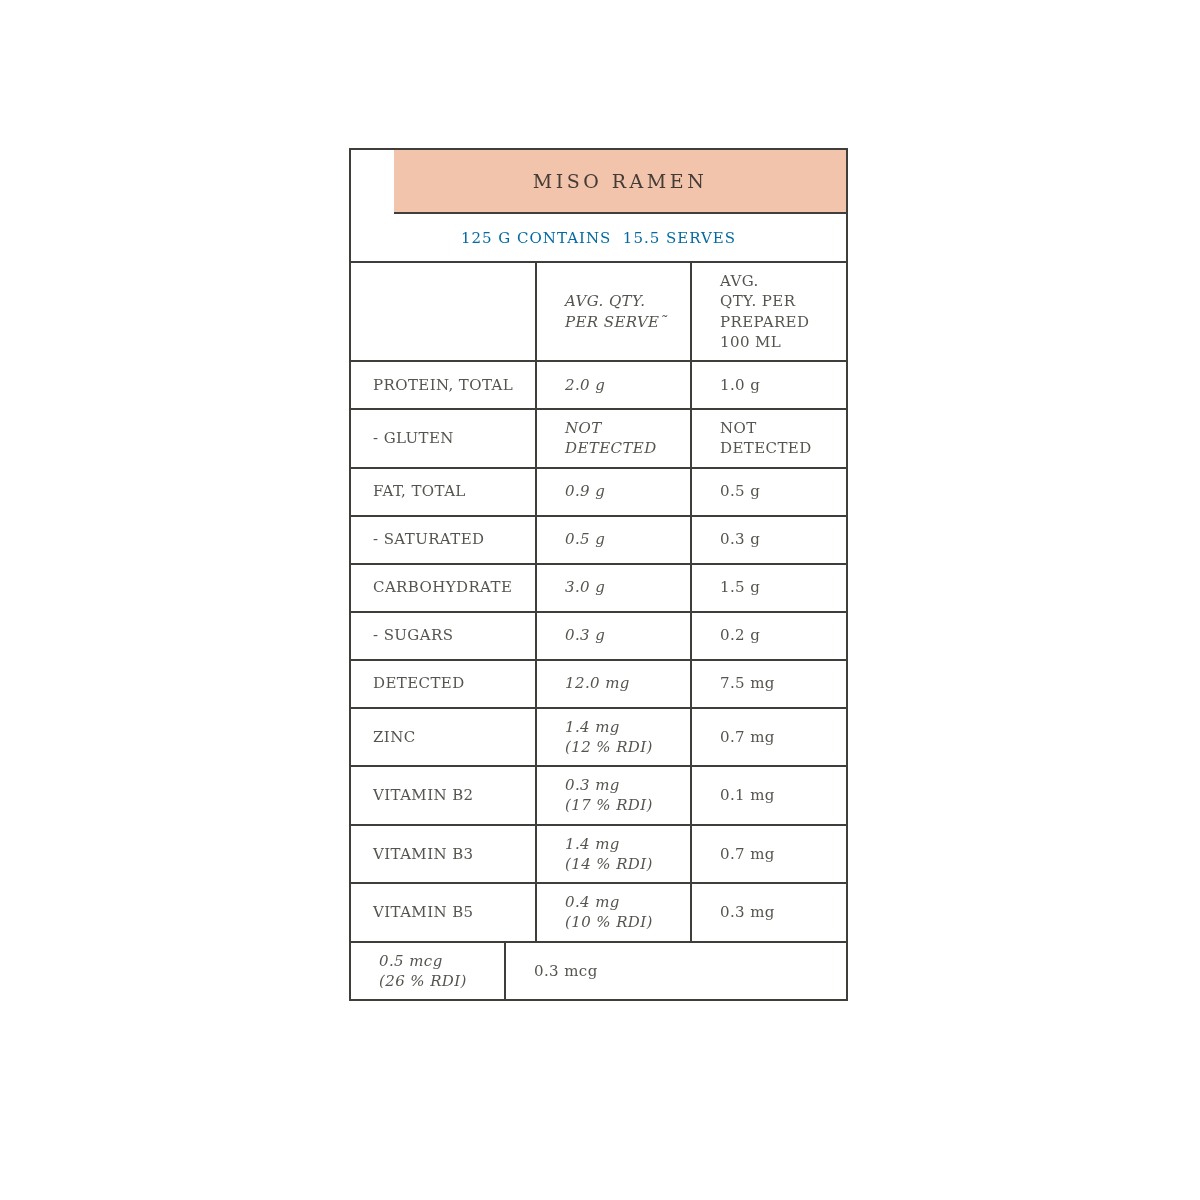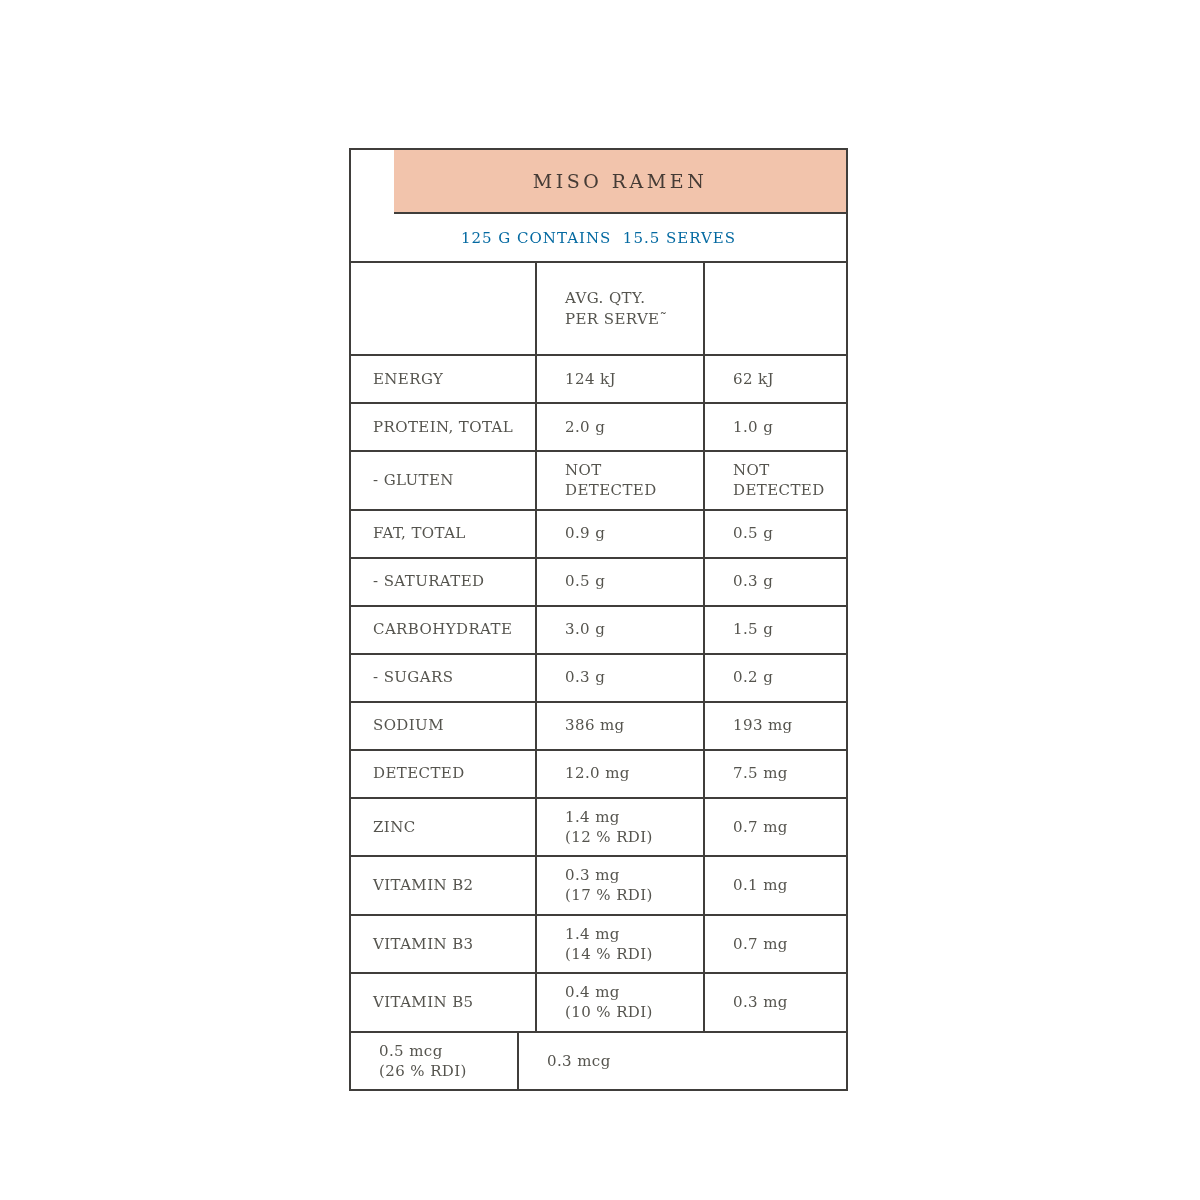--- a/index.html
+++ b/index.html
@@ -59,46 +59,45 @@
     box-sizing: border-box;
     display: flex;
     align-items: center;
     font-size: 15px;
     letter-spacing: 0.4px;
     line-height: 1.35;
     white-space: pre-line;
     padding: 8px 10px 8px 22px;
   }
   .c1 { width: 186px; border-right: 2px solid #403e3b; }
-  .c2 { width: 168px; border-right: 2px solid #403e3b; padding-left: 28px; }
+  .c2 { width: 155px; border-right: 2px solid #403e3b; padding-left: 28px; font-style: italic; }
   .c3 { flex: 1; padding-left: 28px; }
 </style>
 </head>
 <body>
 
 <div class="canvas">
   <div class="label">
 
     <div class="band">
       <div class="title">MISO RAMEN</div>
     </div>
 
     <div class="serves">125 G CONTAINS  15.5 SERVES</div>
 
     <div class="row colhead">
       <div class="cell c1"></div>
       <div class="cell c2">AVG. QTY.
 PER SERVE˜</div>
+      <div class="cell c3">AVG.
+QTY. PER
+PREPARED
+100 ML</div>
     </div>
 
-    <div class="row">
-      <div class="cell c1">ENERGY</div>
-      <div class="cell c2">124 kJ</div>
-      <div class="cell c3">62 kJ</div>
-    </div>
 
     <div class="row">
       <div class="cell c1">PROTEIN, TOTAL</div>
       <div class="cell c2">2.0 g</div>
       <div class="cell c3">1.0 g</div>
     </div>
 
     <div class="row">
       <div class="cell c1">- GLUTEN</div>
       <div class="cell c2">NOT
@@ -124,25 +123,20 @@
       <div class="cell c2">3.0 g</div>
       <div class="cell c3">1.5 g</div>
     </div>
 
     <div class="row">
       <div class="cell c1">- SUGARS</div>
       <div class="cell c2">0.3 g</div>
       <div class="cell c3">0.2 g</div>
     </div>
 
-    <div class="row">
-      <div class="cell c1">SODIUM</div>
-      <div class="cell c2">386 mg</div>
-      <div class="cell c3">193 mg</div>
-    </div>
 
     <div class="row">
       <div class="cell c1">DETECTED</div>
       <div class="cell c2">12.0 mg</div>
       <div class="cell c3">7.5 mg</div>
     </div>
 
     <div class="row">
       <div class="cell c1">ZINC</div>
       <div class="cell c2">1.4 mg

